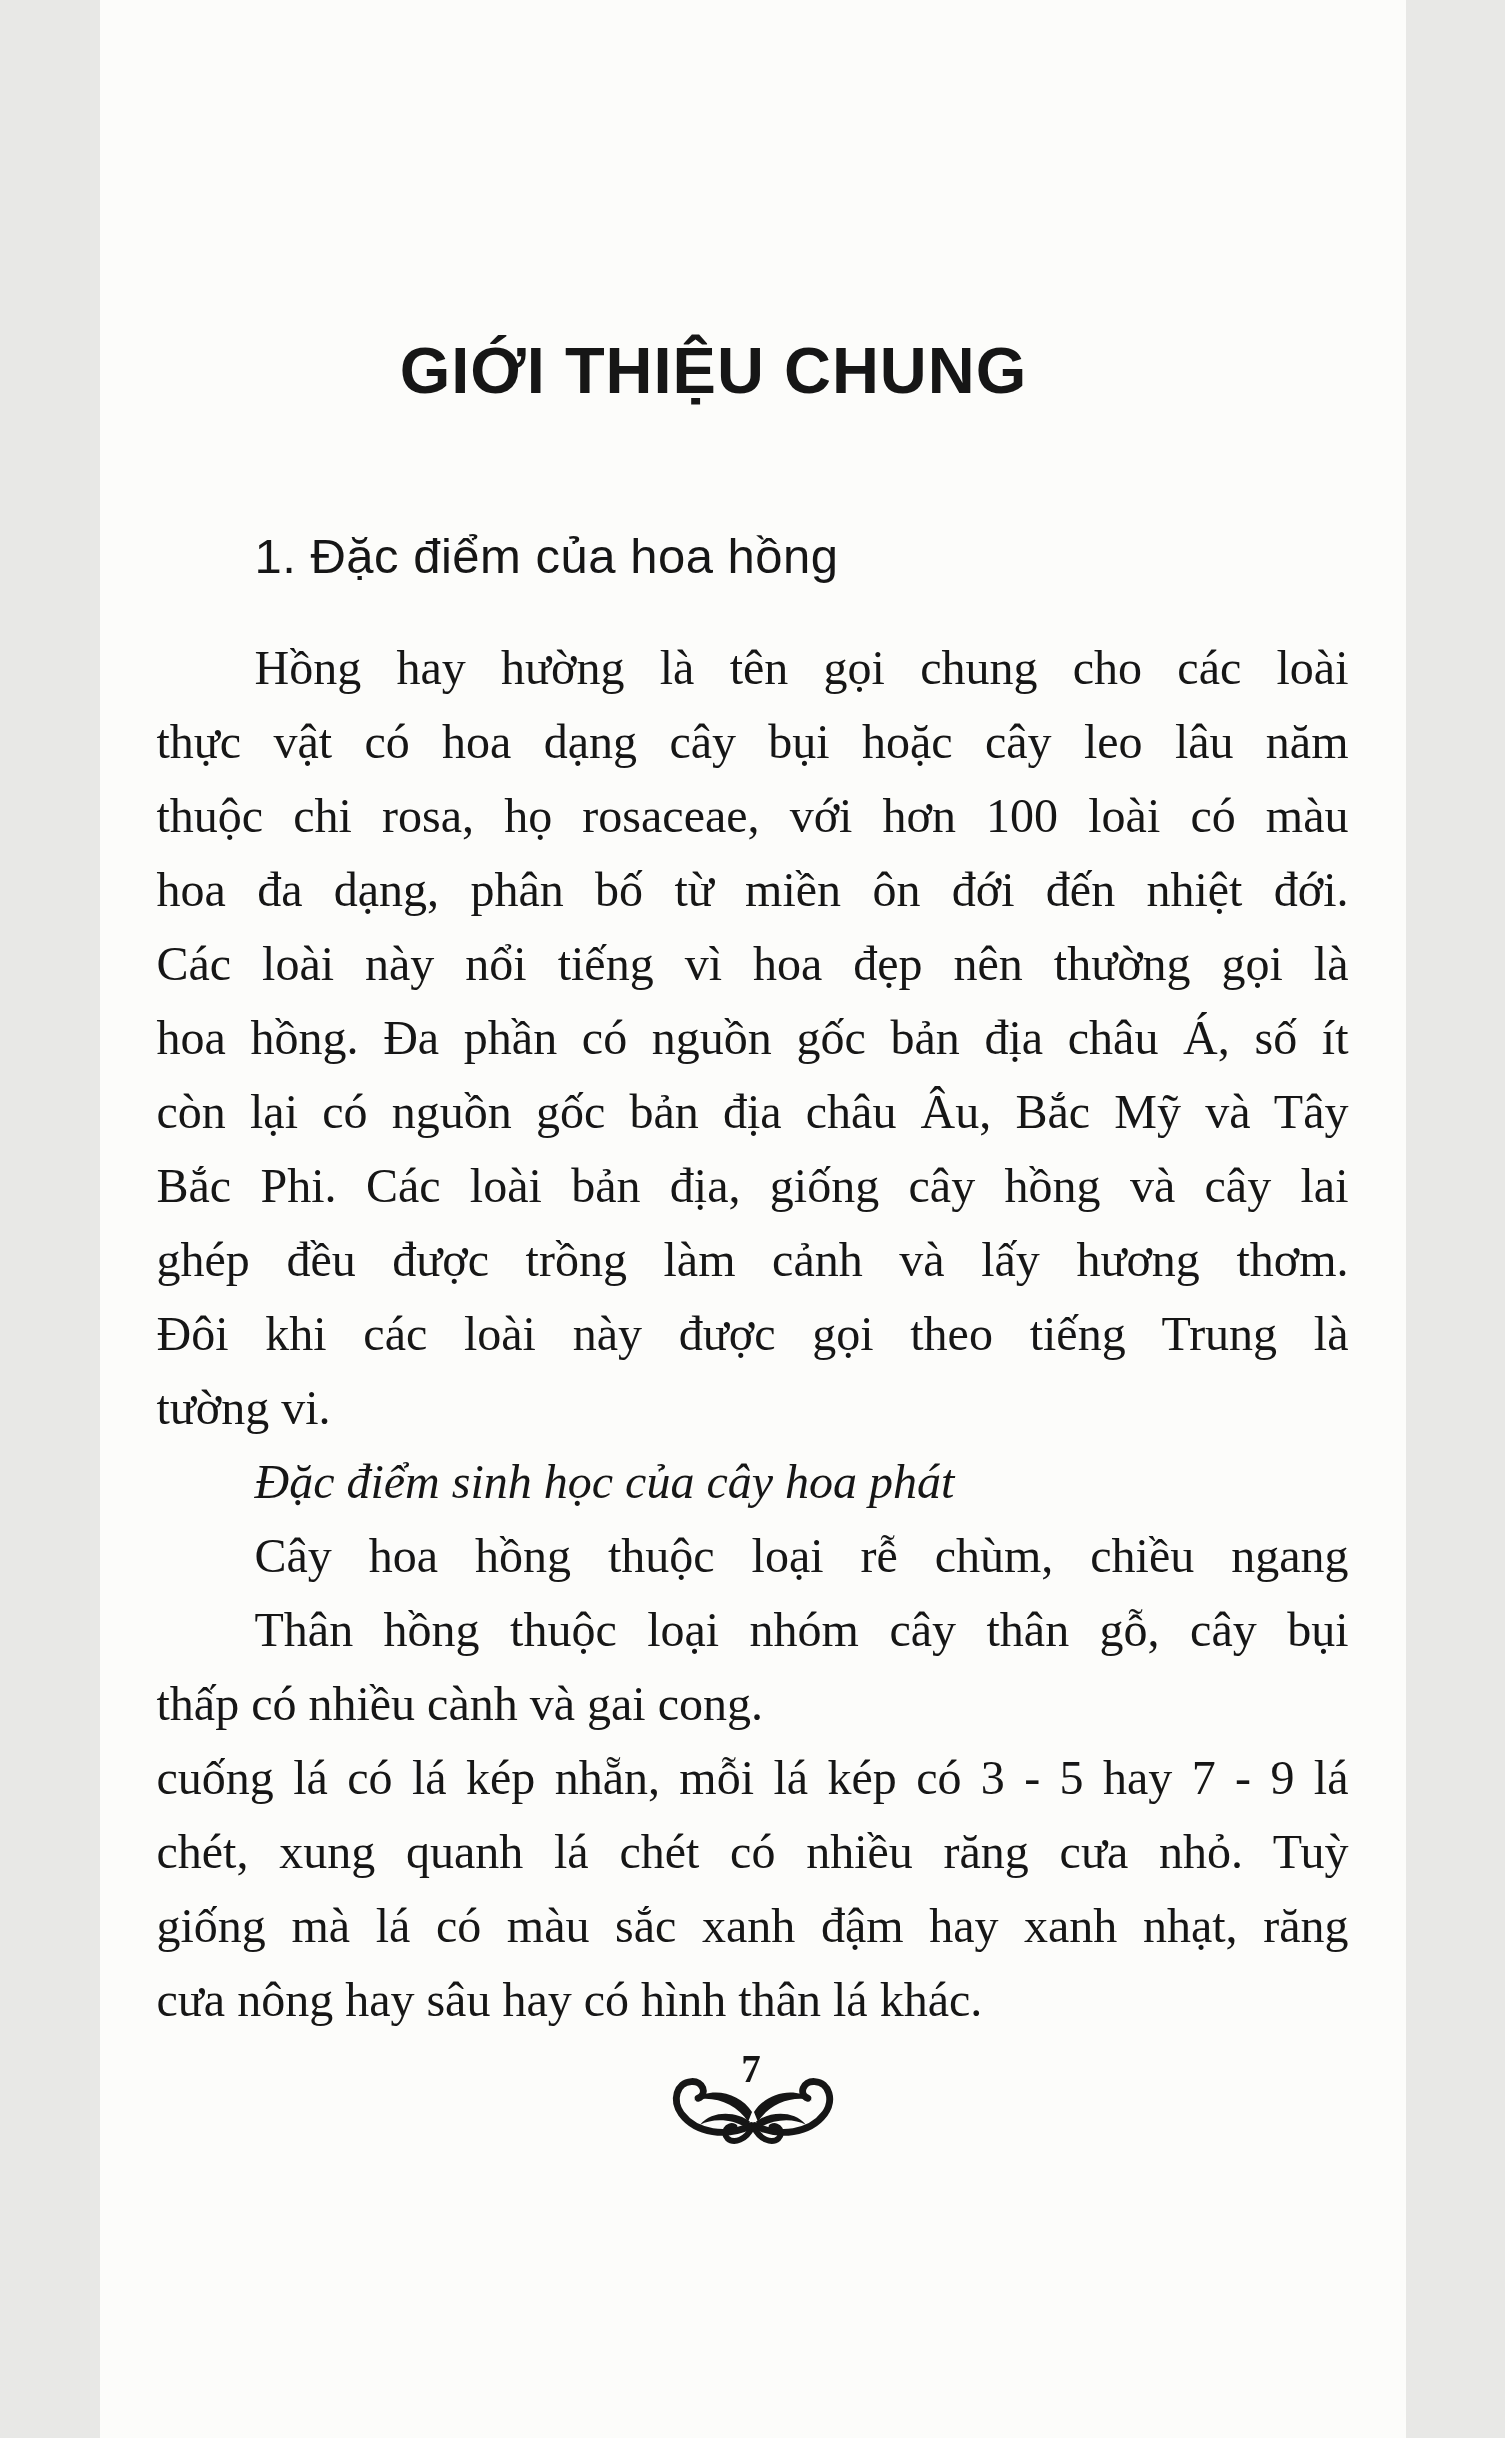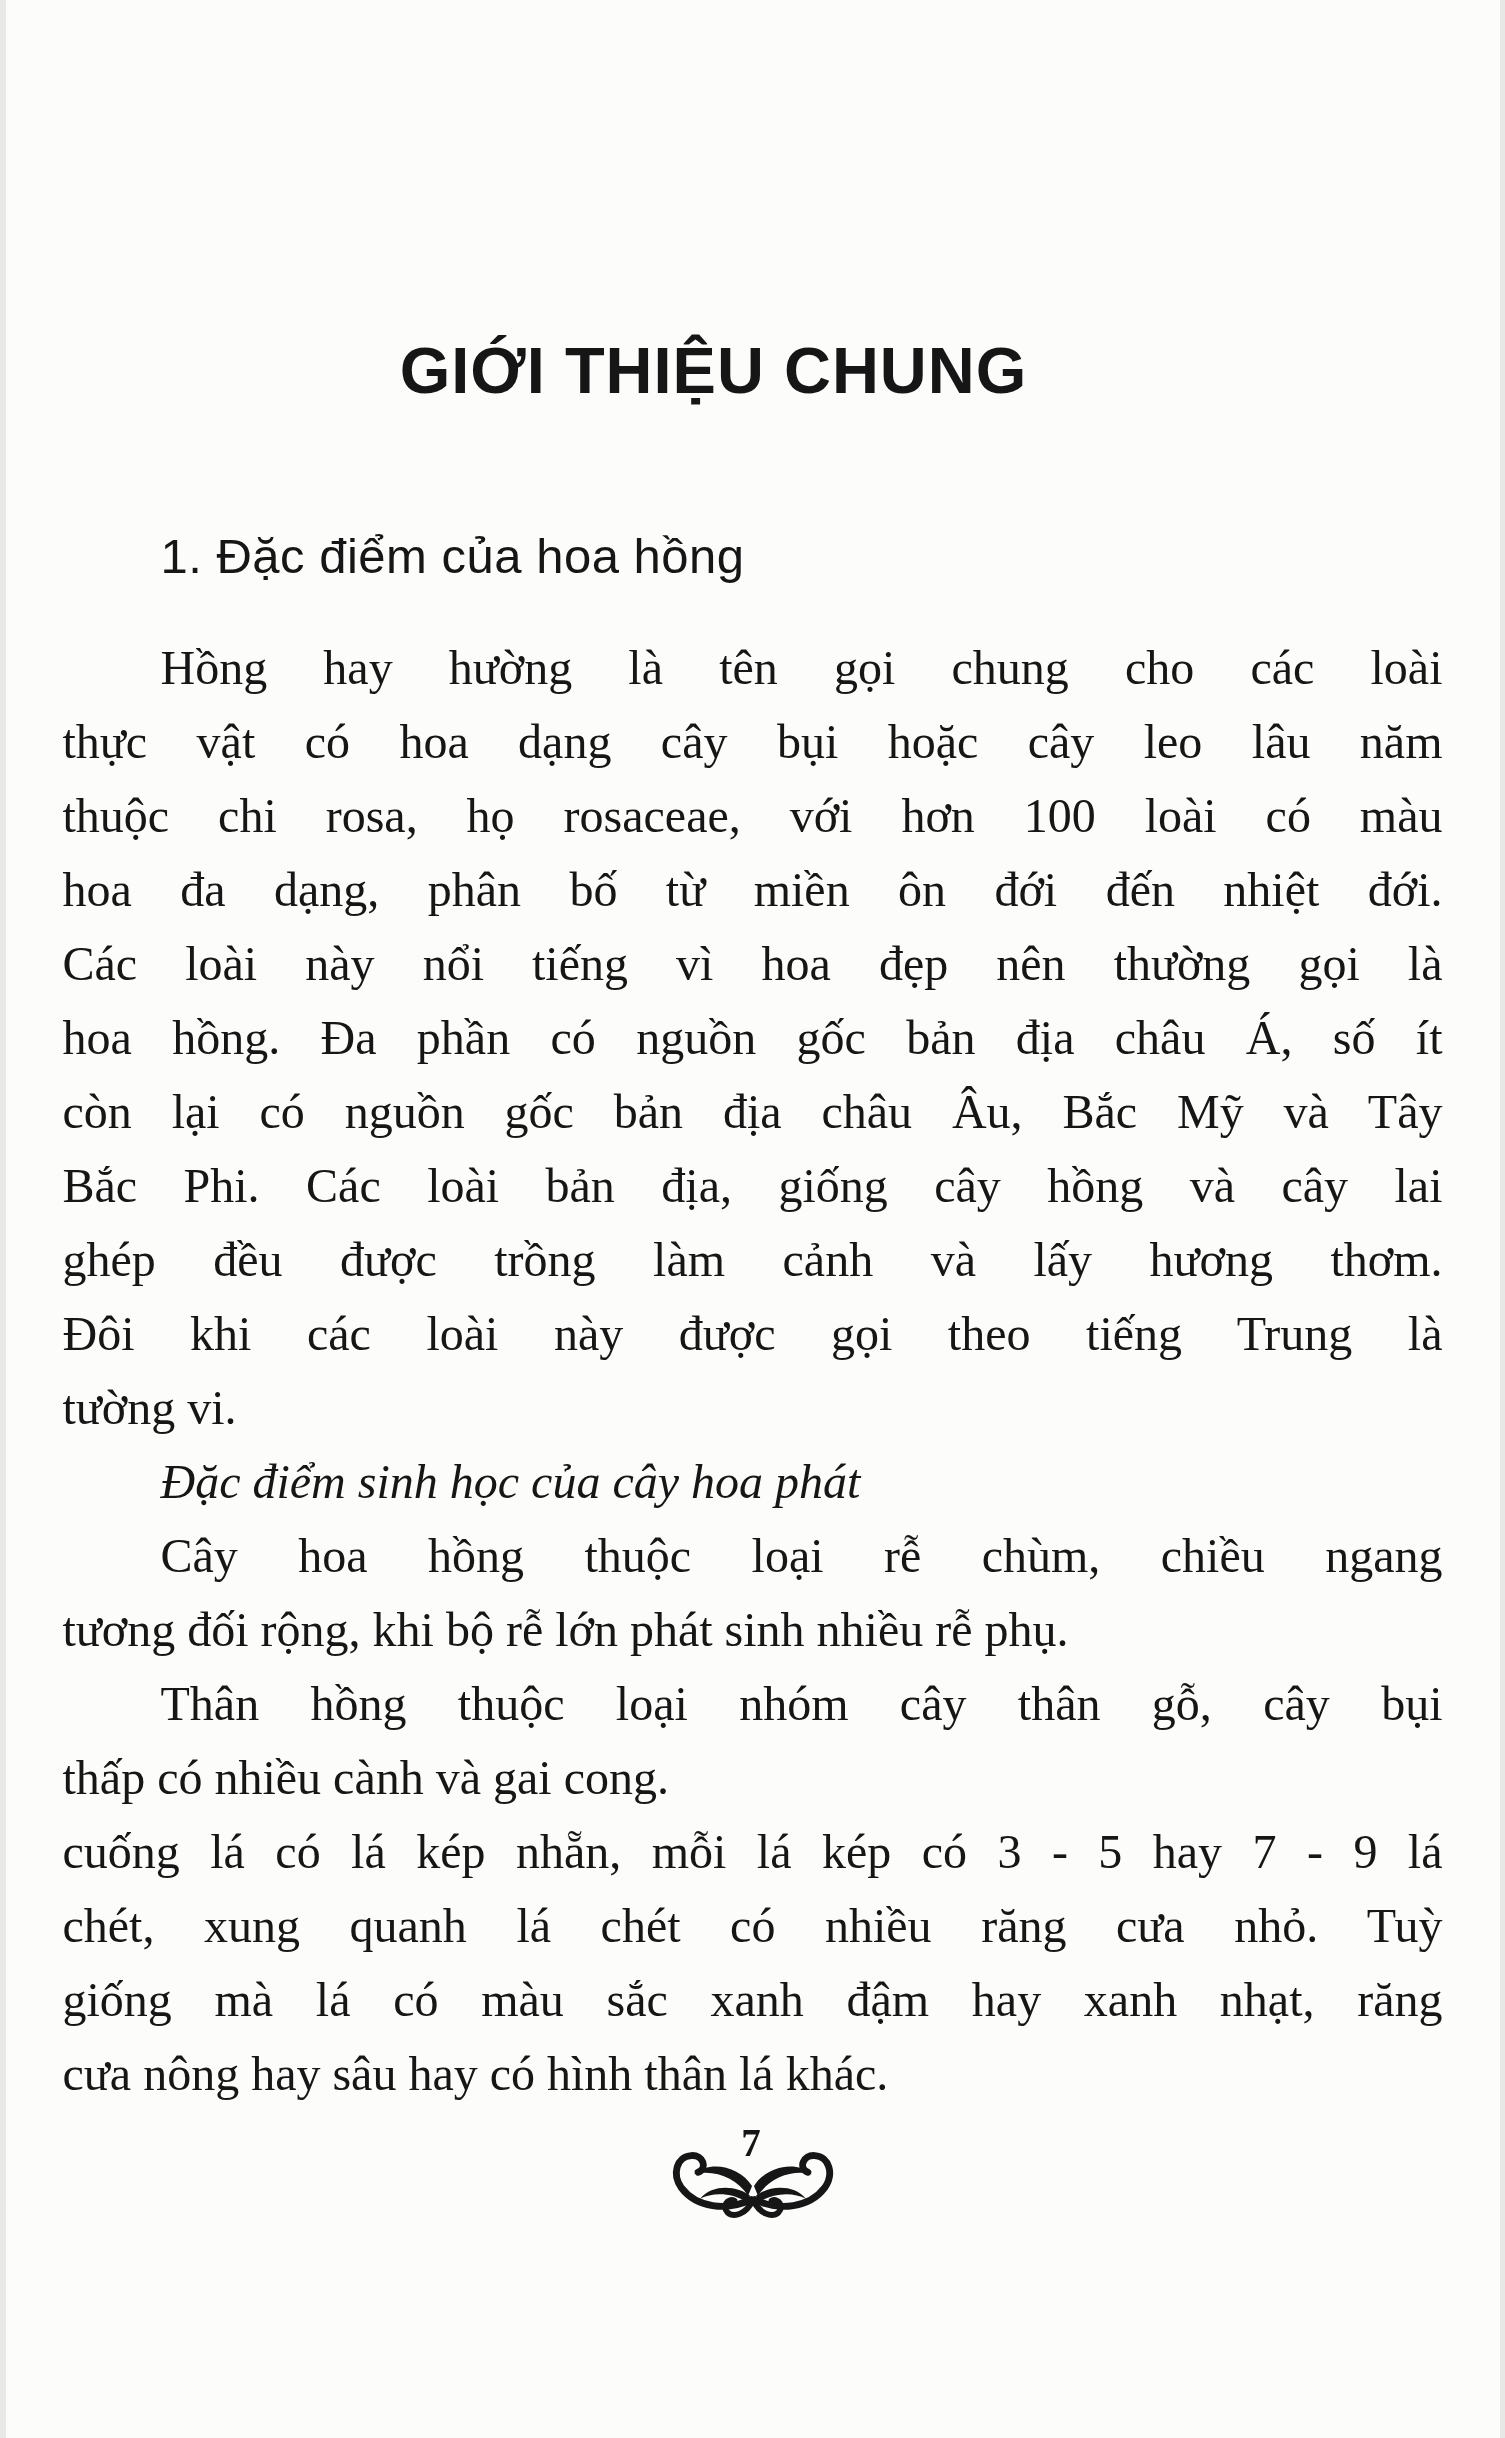--- a/index.html
+++ b/index.html
@@ -1,18 +1,18 @@
 <!DOCTYPE html>
 <html><head>
 <meta charset="utf-8">
 <style>
   html, body { margin: 0; padding: 0; background: #e8e8e6; }
   .page {
     position: relative;
-    width: 1494px;
+    width: 1306px;
     height: 2439px;
     margin: 0 auto;
     background: #fcfcfa;
     color: #161616;
     box-sizing: border-box;
     padding: 0 57px;
     overflow: hidden;
     font-family: "Liberation Serif", serif;
   }
   .title {
@@ -93,21 +93,20 @@
         <div class="line">Bắc Phi. Các loài bản địa, giống cây hồng và cây lai</div>
         <div class="line">ghép đều được trồng làm cảnh và lấy hương thơm.</div>
         <div class="line">Đôi khi các loài này được gọi theo tiếng Trung là</div>
         <div class="line last">tường vi.</div>
       </div>
 
     <div class="line subheading">Đặc điểm sinh học của cây hoa phát</div>
 
     <div class="para">
         <div class="line first">Cây hoa hồng thuộc loại rễ chùm, chiều ngang</div>
-        <div class="line last">tương đối rộng, khi bộ rễ lớn phát sinh nhiều rễ phụ.</div>
       </div>
 
     <div class="para">
         <div class="line first">Thân hồng thuộc loại nhóm cây thân gỗ, cây bụi</div>
         <div class="line last">thấp có nhiều cành và gai cong.</div>
       </div>
 
     <div class="para">
         <div class="line">cuống lá có lá kép nhẵn, mỗi lá kép có 3 - 5 hay 7 - 9 lá</div>
         <div class="line">chét, xung quanh lá chét có nhiều răng cưa nhỏ. Tuỳ</div>

